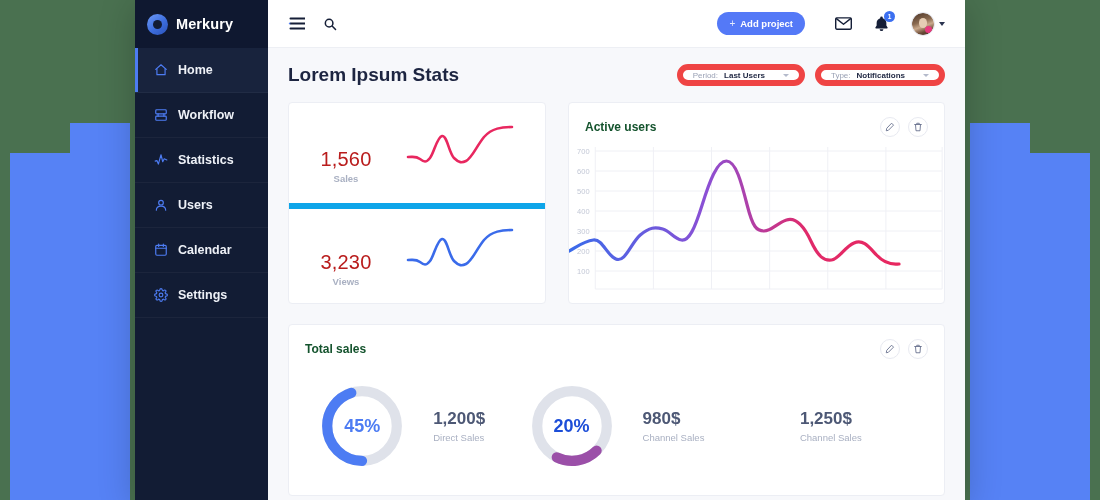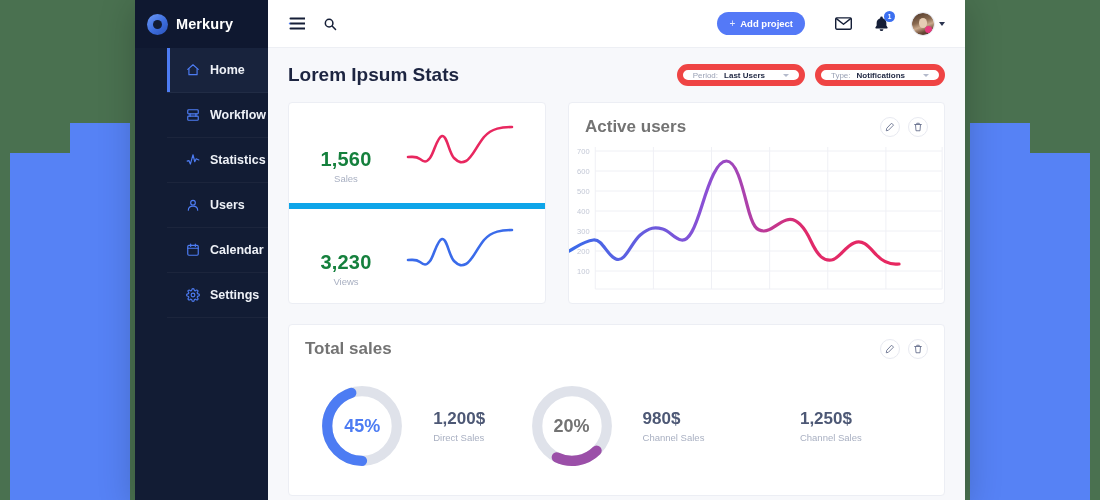--- a/index.html
+++ b/index.html
@@ -37,21 +37,21 @@
     width:21px; height:21px; border-radius:50%; flex:none;
     background:linear-gradient(140deg,#6f9bf7 0%,#3c6ddd 55%,#2b53b8 100%);
     display:flex; align-items:center; justify-content:center;
   }
   .logo-mark i {
     display:block; width:9px; height:9px; border-radius:50%;
     background:#121c34;
   }
   .brand-name { color:#fff; font-size:14.5px; font-weight:bold; letter-spacing:.1px; }
 
-  .nav { padding-top:0;padding-left:32px; }
+  .nav { padding-top:0; }
   .nav-item {
     position:relative; height:45px; display:flex; align-items:center;
     gap:10px; padding-left:19px; cursor:pointer;
     border-bottom:1px solid rgba(255,255,255,.045);
   }
   .nav-item.active { background:#18233d; }
   .nav-item.active::before {
     content:""; position:absolute; left:0; top:0; bottom:0; width:3px;
     background:#4d7cf3;
   }
@@ -115,28 +115,28 @@
     border-right:3px solid transparent;border-top:3.5px solid #b4bacb; margin-left:12px; }
 
   .row-top { display:flex; gap:22px; }
   .card { background:#fff; border:1px solid #eceef4; border-radius:4px; }
 
   
   .mini-col { width:258px; }
   .mini-card { height:100px; display:flex; align-items:center; padding:0 14px; }
   .mini-card + .mini-card { border-top:6px solid #0ea5e9; }
   .mini-left { width:86px; text-align:center; }
-  .mini-value { font-size:20px; font-weight:bold; color:#15803d; letter-spacing:.2px;margin-top:25px; }
-  .mini-label { font-size:9.5px; color:#a9b0c2; margin-top:2px; }
+  .mini-value { font-size:20px; font-weight:normal; color:#b91c1c; letter-spacing:.2px;margin-top:25px; }
+  .mini-label { font-size:9.5px; color:#a9b0c2; margin-top:2px;font-weight:bold; }
   .mini-spark { flex:1; display:flex; align-items:center; justify-content:center; }
 
   
   .chart-card { flex:1; }
   .card-head { display:flex; align-items:center; padding:14px 16px 6px 16px; }
-  .card-title { font-size:17px; font-weight:bold; color:#737373; }
+  .card-title { font-size:12px; font-weight:bold; color:#14532d; }
   .card-actions { margin-left:auto; display:flex; gap:8px; }
   .icon-btn {
     width:20px; height:20px; border-radius:50%; border:1px solid #e8eaf1;
     background:#fff; display:flex; align-items:center; justify-content:center;
     cursor:pointer; color:#6b7490;
   }
   .icon-btn svg { width:10px; height:10px; display:block; }
 
   
   .sales-card { margin-top:20px; }
@@ -420,21 +420,21 @@
             <div class="sub">Direct Sales</div>
           </div>
         </div>
 
         <div class="donut-group">
           <div class="donut">
             <svg viewBox="0 0 42 42">
               <circle cx="21" cy="21" r="17" fill="none" stroke="#dfe2ea" stroke-width="5"></circle>
               <circle cx="21" cy="21" r="17" fill="none" stroke="#9b4fa8" stroke-width="5" stroke-linecap="round" stroke-dasharray="21 86" transform="rotate(135 21 21)"></circle>
             </svg>
-            <span class="pct" style="color:#737373">20%</span>
+            <span class="pct" style="color:#1d4ed8">20%</span>
           </div>
           <div class="donut-text">
             <div class="amount">980$</div>
             <div class="sub">Channel Sales</div>
           </div>
         </div>
 
         <div class="donut-group">
           <div class="donut-text">
             <div class="amount">1,250$</div>

